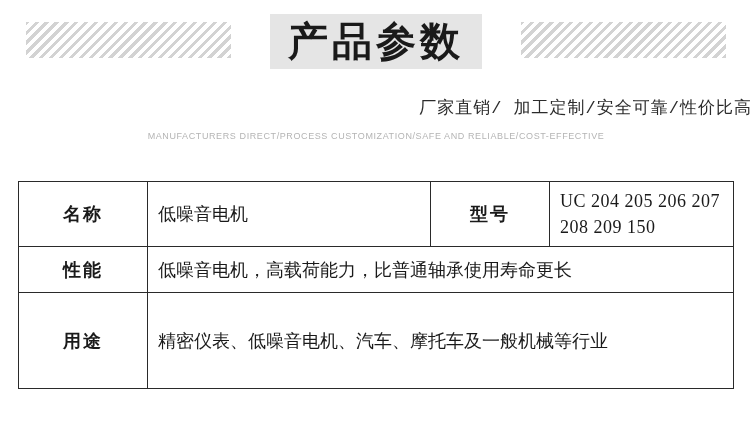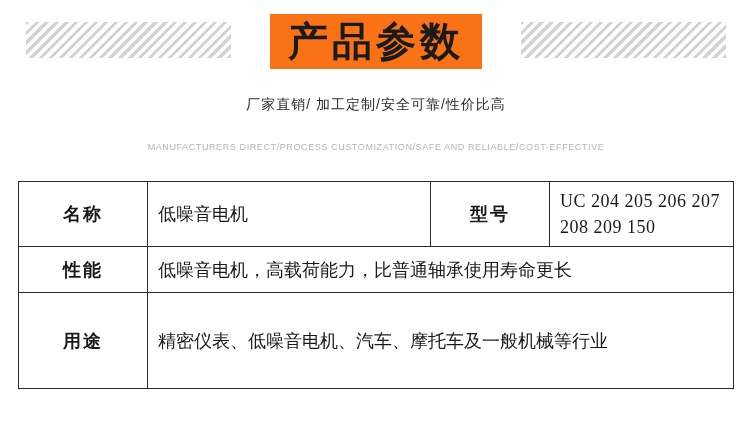--- a/index.html
+++ b/index.html
@@ -45,36 +45,37 @@
   .hatch.right { right: 26px; }
   .main-title {
     position: relative;
     font-family: "Liberation Sans", "DejaVu Sans", sans-serif;
     font-size: 40px;
     font-weight: bold;
     letter-spacing: 4px;
     color: #1a1a1a;
     z-index: 2;
     padding: 0 18px;
-    background: #f97316;
+    background: #e5e5e5;
   }
 
   
   .sub-wrap {
     text-align: center;
     margin-top: 14px;
   }
   .subtitle-cn {
-    font-family: Liberation Sans, sans-serif;
-    font-size: 14px;
+    font-family: Liberation Mono, monospace;
+    font-size: 17px;
     color: #2b2b2b;
     letter-spacing: 1px;
+    text-align: right;
   }
   .subtitle-en {
-    margin-top: 28px;
+    margin-top: 12px;
     font-family: "Liberation Sans", "DejaVu Sans", sans-serif;
     font-size: 9px;
     color: #b4b4b4;
     letter-spacing: 0.6px;
   }
 
   
   .table-wrap {
     position: absolute;
     left: 18px;

